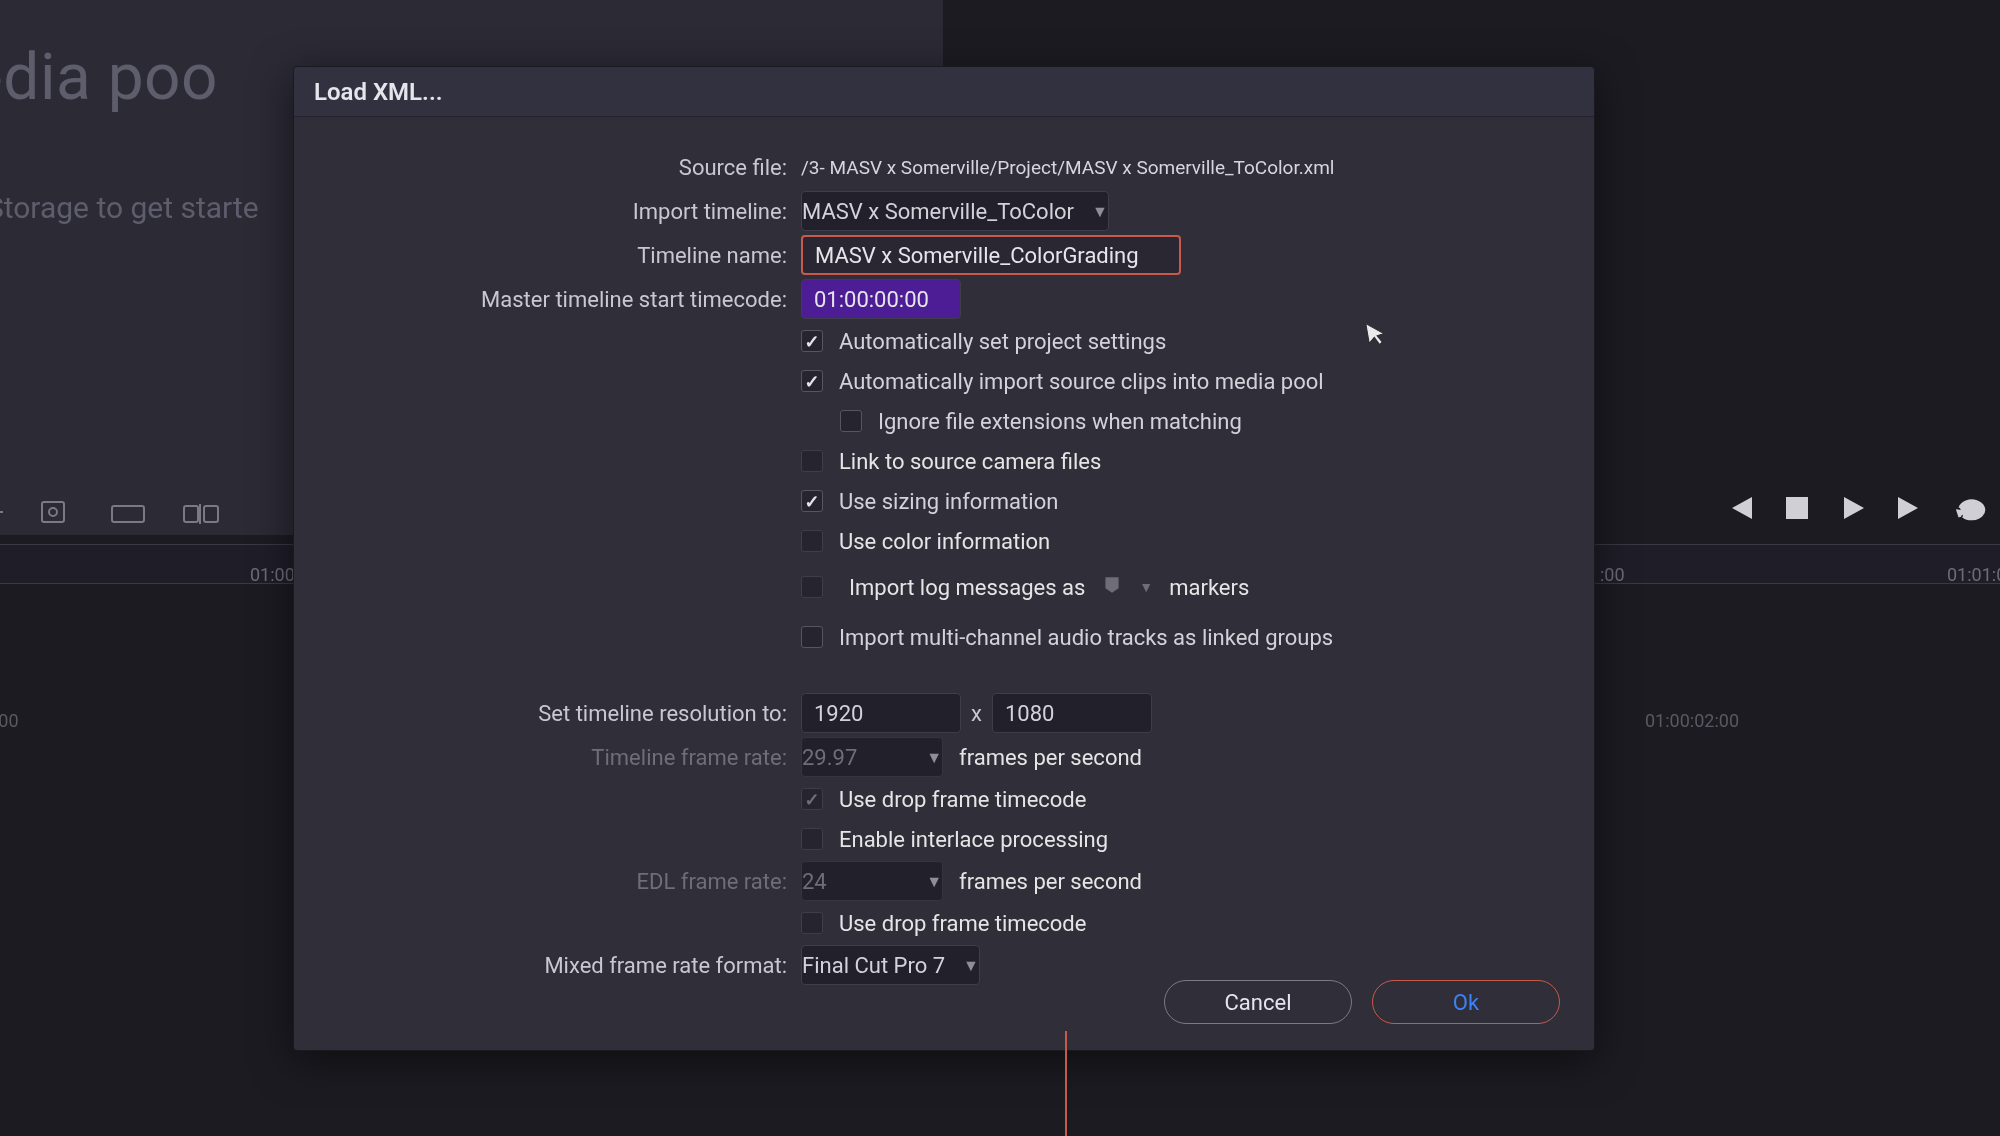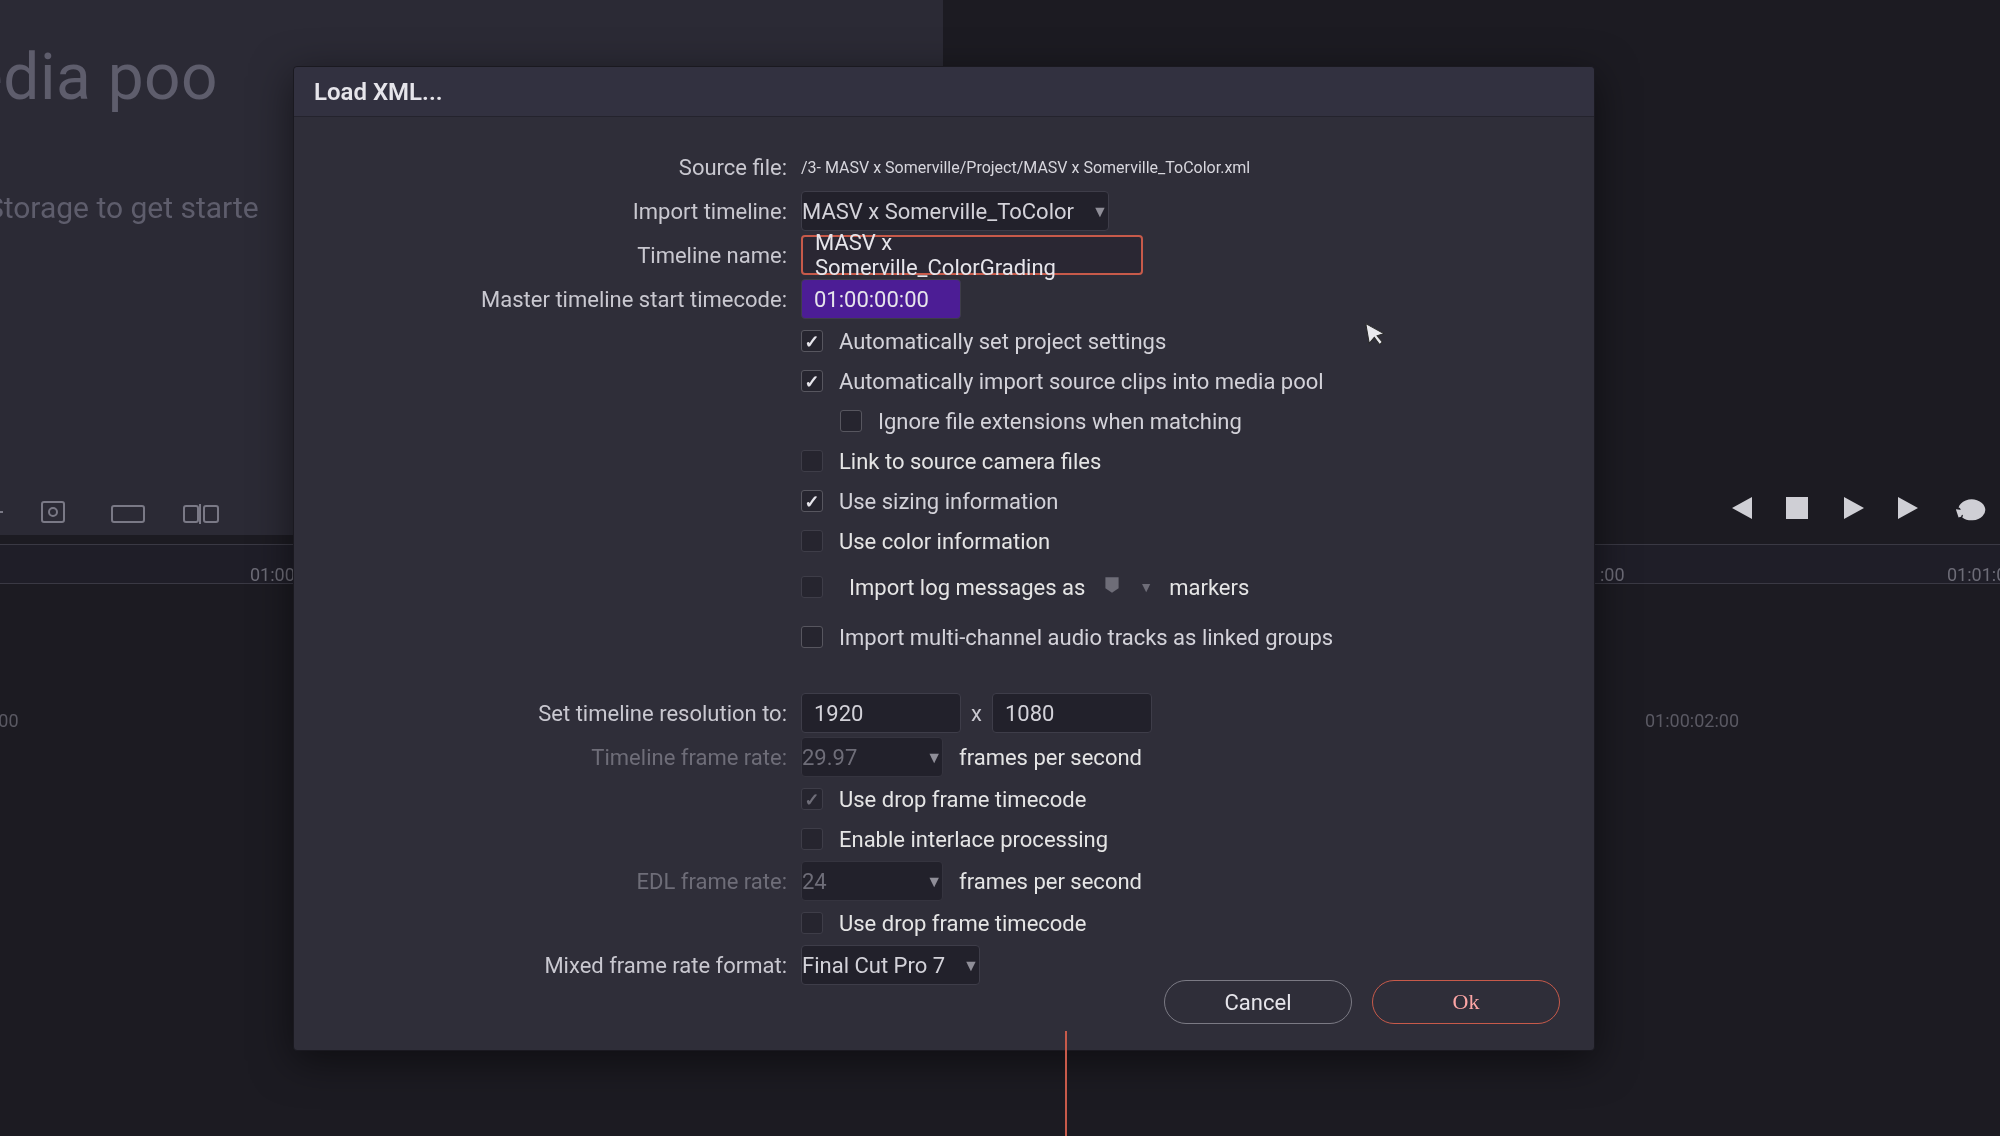--- a/index.html
+++ b/index.html
@@ -71,21 +71,21 @@
   }
   .dialog-body { padding: 28px 32px 20px; }
 
   .row { display: flex; align-items: center; min-height: 44px; margin-bottom: 0px; }
   .row.gap-top { margin-top: 22px; }
   .label {
     width: 475px; text-align: right; padding-right: 14px;
     color: #c9c8d0; font-size: 22px;
   }
   .label.dim { color: #6e6d78; }
-  .value-plain { color: #d7d6dd; font-size: 16px; }
+  .value-plain { color: #d7d6dd; font-size: 19px; }
 
   .select {
     display: inline-flex; align-items: center; height: 40px;
     background: #22212b; border: 1px solid #3e3d49; border-radius: 4px;
     padding: 0 0; color: #d3d2d9; font-size: 22px;
     gap: 18px; cursor: pointer;
   }
   .select .chev { font-size: 16px; color: #8f8e98; }
   .select.dim { color: #6e6d78; border-color: #35343f; }
 
@@ -125,21 +125,21 @@
 
   .btn-row {
     position: absolute; right: 34px; bottom: 26px; display: flex; gap: 20px;
   }
   .btn {
     width: 188px; height: 44px; border-radius: 22px;
     display:flex; align-items:center; justify-content:center;
     font-size: 22px; cursor: pointer;
   }
   .btn.cancel { color: #e6e5eb; background: transparent; border: 1.5px solid #7b7a84; }
-  .btn.ok { color: #fca5a5; background: transparent; border: 1.5px solid #c75a4a; font-family: Liberation Serif, serif; }
+  .btn.ok { color: #3b82f6; background: transparent; border: 1.5px solid #c75a4a; }
 
   
   .playhead {
     position: absolute; left: 1065px; top: 1031px; width: 2px; height: 105px;
     background: #c75a4a;
   }
 
   .cursor {
     position: absolute; left: 1366px; top: 320px;
     font-size: 22px; color: #0a0a0a;
@@ -223,21 +223,21 @@
     <div class="row">
       <div class="label">Import timeline:</div>
       <div class="select">
         <span>MASV x Somerville_ToColor</span>
         <span class="chev">▼</span>
       </div>
     </div>
 
     <div class="row">
       <div class="label">Timeline name:</div>
-      <div class="text-input highlight" style="width:342px">MASV x Somerville_ColorGrading</div>
+      <div class="text-input highlight" style="width:380px">MASV x Somerville_ColorGrading</div>
     </div>
 
     <div class="row">
       <div class="label">Master timeline start timecode:</div>
       <div class="text-input" style="width:160px">01:00:00:00</div>
     </div>
 
     <div class="check-row check-col">
       <span class="check on"></span>
       <span class="check-label">Automatically set project settings</span>

